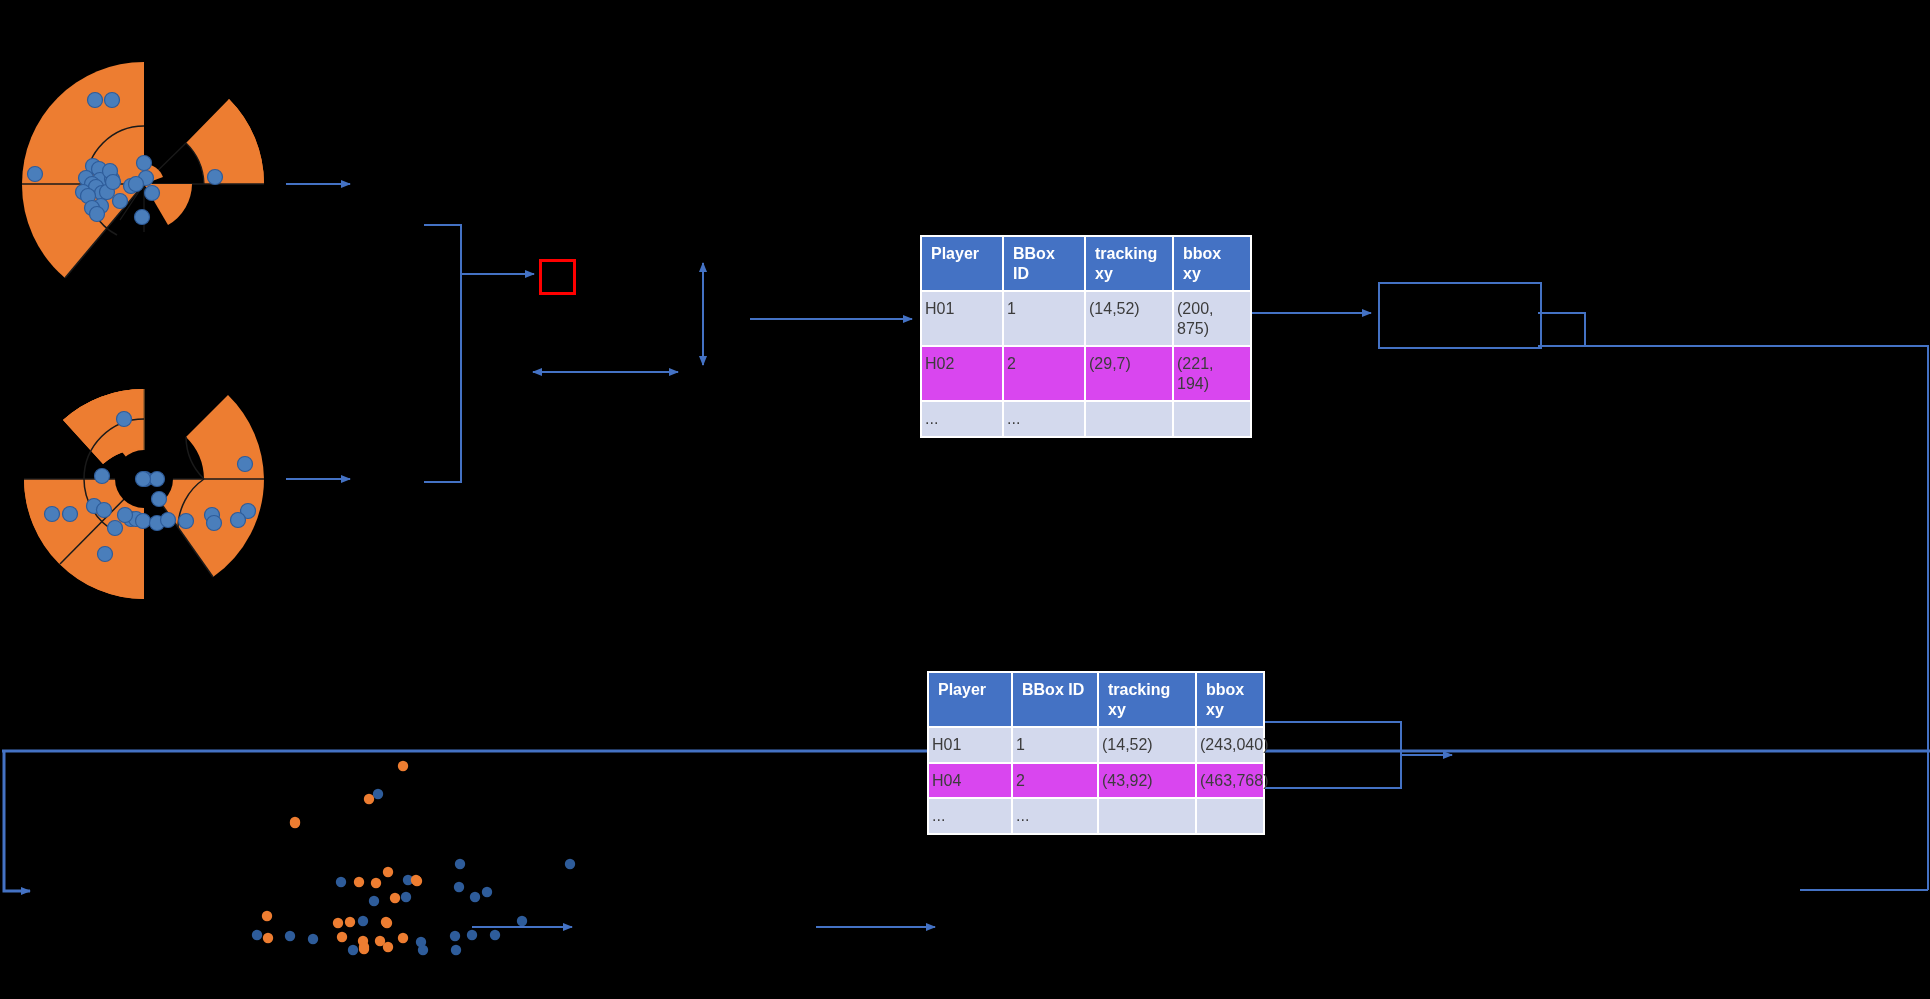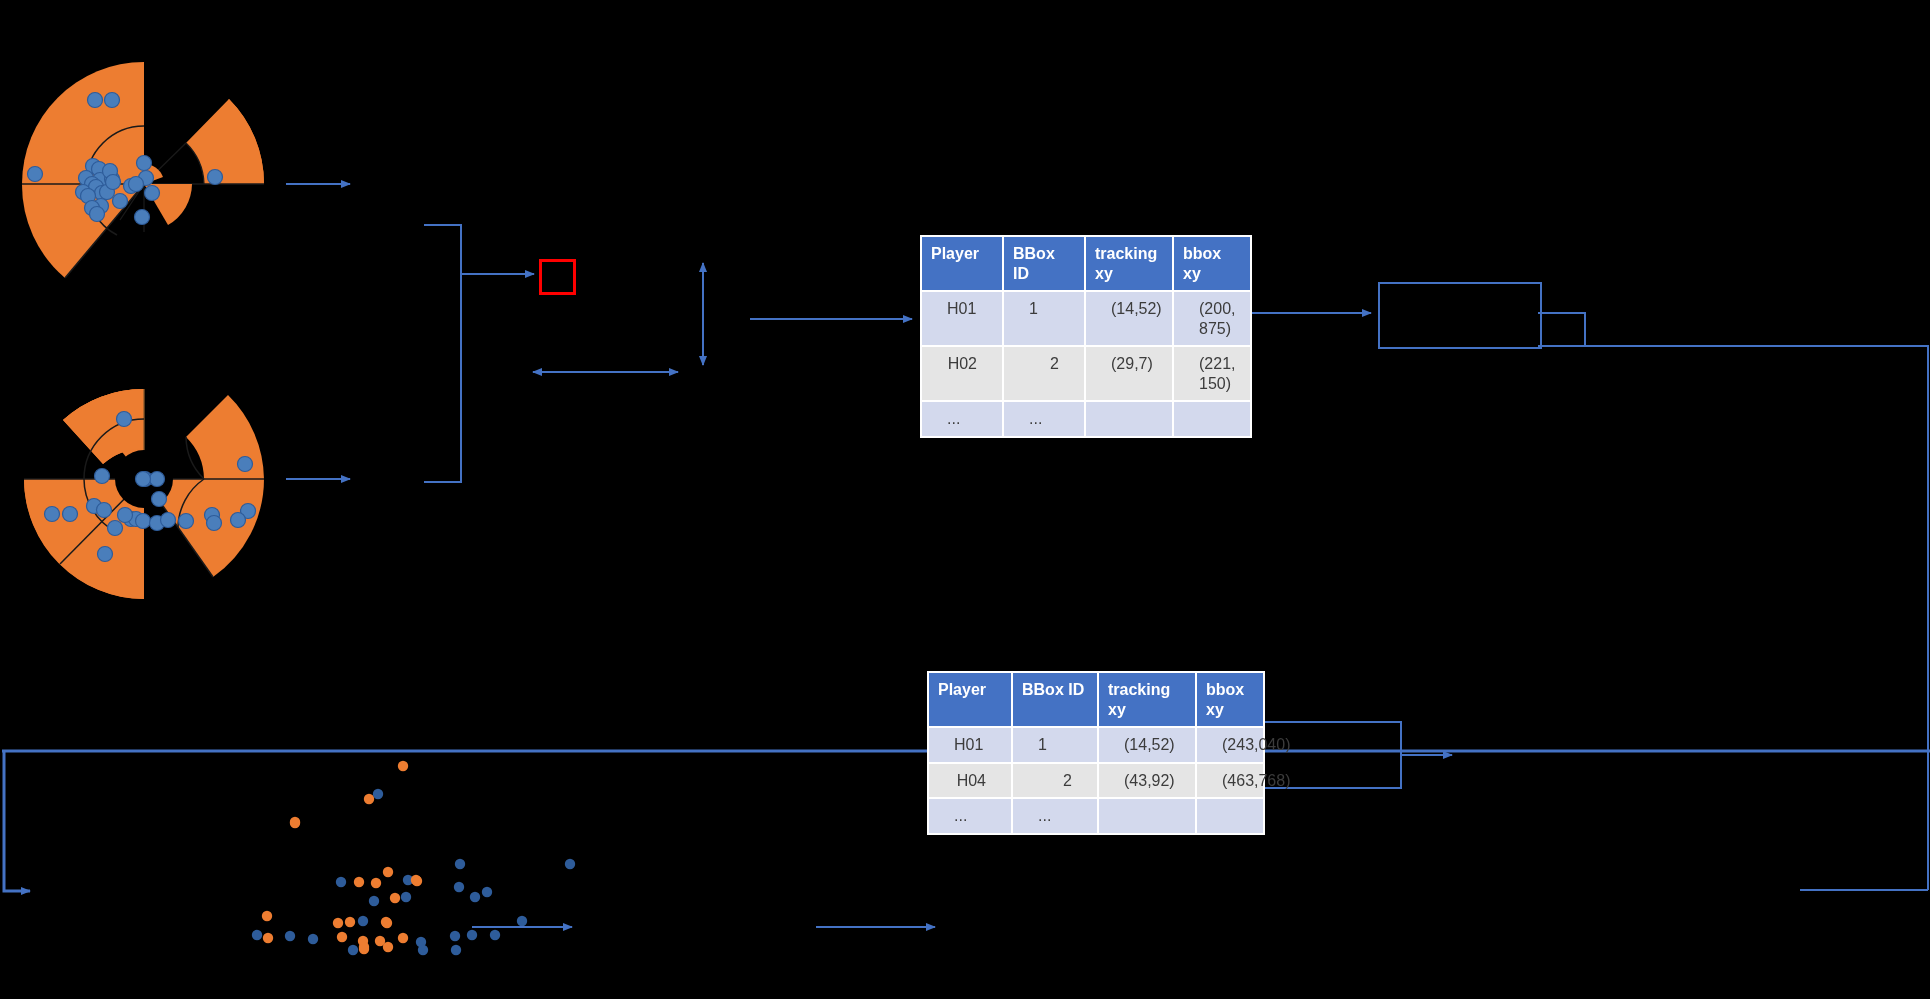--- a/index.html
+++ b/index.html
@@ -26,26 +26,26 @@
     text-align:left;
     vertical-align:top;
     padding:7px 9px;
     font-size:16px;
     line-height:1.22;
   }
   .data-table td{
     color:#3c3c3c;
     text-align:left;
     vertical-align:top;
-    padding:7px 25px;
+    padding:7px 3px;
     font-size:16px;
     line-height:1.22;
   }
   .data-table tr.band-a td{background:#d3d9ed;}
-  .data-table tr.band-b td{background:#e5e5e5;text-align:right;}
+  .data-table tr.band-b td{background:#d946ef;}
 
   #table-top{left:920px;top:219px;width:264px;}
   #table-top th:nth-child(1),#table-top td:nth-child(1){width:62px;}
   #table-top th:nth-child(2),#table-top td:nth-child(2){width:62px;}
   #table-top th:nth-child(3),#table-top td:nth-child(3){width:68px;}
   #table-top th:nth-child(4),#table-top td:nth-child(4){width:58px;}
 
   #table-bottom{left:927px;top:655px;width:276px;}
   #table-bottom th:nth-child(1),#table-bottom td:nth-child(1){width:64px;}
   #table-bottom th:nth-child(2),#table-bottom td:nth-child(2){width:66px;}
@@ -277,21 +277,21 @@
       <tr class="band-a">
         <td>H01</td>
         <td>1</td>
         <td>(14,52)</td>
         <td>(200, 875)</td>
       </tr>
       <tr class="band-b">
         <td>H02</td>
         <td>2</td>
         <td>(29,7)</td>
-        <td>(221, 150)</td>
+        <td>(221, 194)</td>
       </tr>
       <tr class="band-a">
         <td>...</td>
         <td>...</td>
         <td></td>
         <td></td>
       </tr>
     </tbody>
   </table>
 

